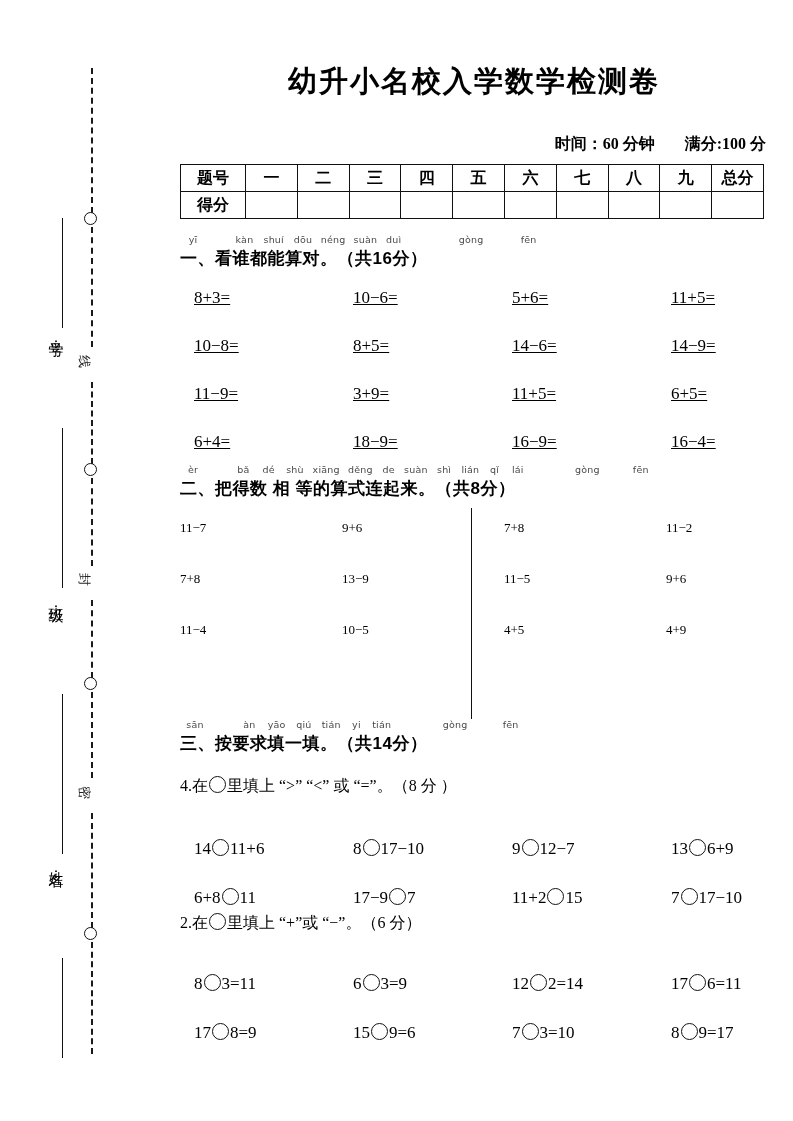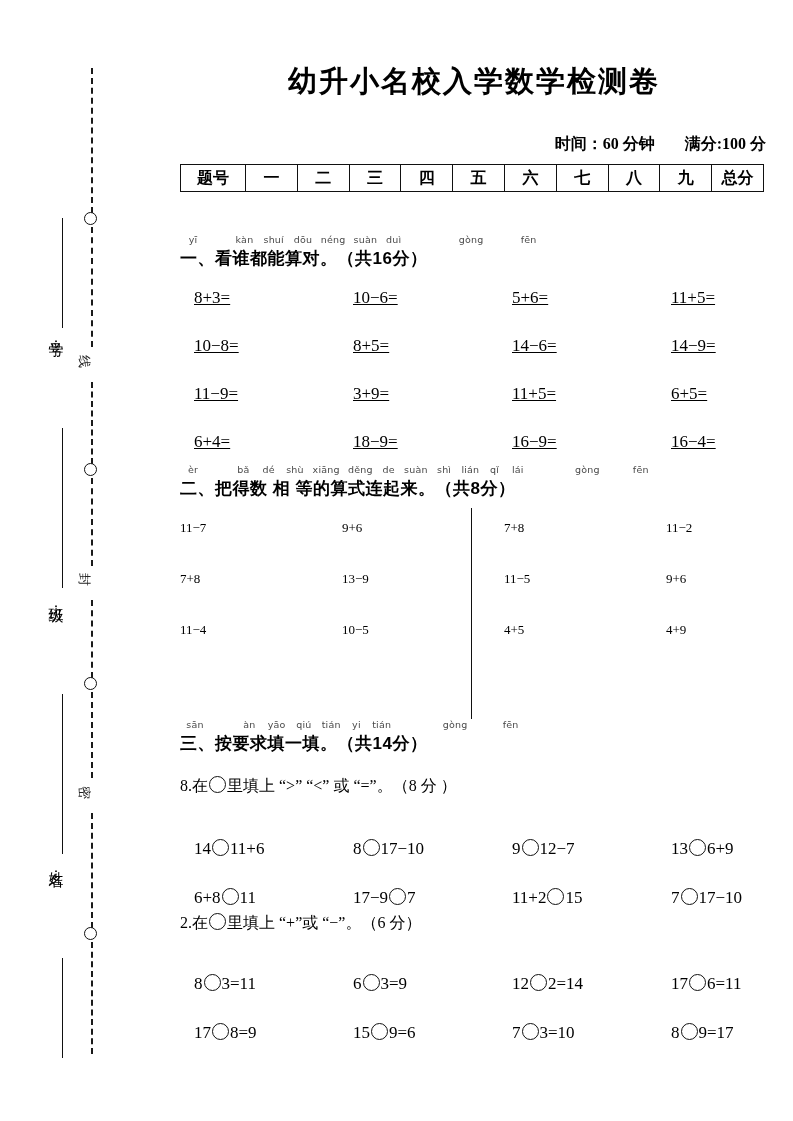--- a/index.html
+++ b/index.html
@@ -243,20 +243,33 @@
         <td>一</td>
         <td>二</td>
         <td>三</td>
         <td>四</td>
         <td>五</td>
         <td>六</td>
         <td>七</td>
         <td>八</td>
         <td>九</td>
         <td>总分</td>
+      </tr>
+      <tr>
+        <td class="head-col">得分</td>
+        <td></td>
+        <td></td>
+        <td></td>
+        <td></td>
+        <td></td>
+        <td></td>
+        <td></td>
+        <td></td>
+        <td></td>
+        <td></td>
       </tr>
     </tbody>
   </table>
 
   <div class="section" style="top:234px;">
     <div class="py-row">
       <span style="width:26px">yī</span>
       <span style="width:20px"></span>
       <span style="width:24px">kàn</span>
       <span style="width:28px">shuí</span>
@@ -356,21 +369,21 @@
       <span style="width:26px">tián</span>
       <span style="width:40px"></span>
       <span style="width:28px">gòng</span>
       <span style="width:24px"></span>
       <span style="width:22px">fēn</span>
     </div>
     <div class="sec-title">三、按要求填一填。（共14分）</div>
   </div>
 
   <div class="sub-title" style="top:776px;">
-    <span>8.在</span><span class="circ"></span><span>里填上 “&gt;” “&lt;” 或 “=”。（8 分 ）</span>
+    <span>4.在</span><span class="circ"></span><span>里填上 “&gt;” “&lt;” 或 “=”。（8 分 ）</span>
   </div>
 
   <div class="prob-grid" style="top:810px;">
     <div class="fill-row">
       <div class="fill-cell pad1"><span>14</span><span class="circ"></span><span>11+6</span></div>
       <div class="fill-cell"><span>8</span><span class="circ"></span><span>17−10</span></div>
       <div class="fill-cell"><span>9</span><span class="circ"></span><span>12−7</span></div>
       <div class="fill-cell"><span>13</span><span class="circ"></span><span>6+9</span></div>
     </div>
     <div class="fill-row">

